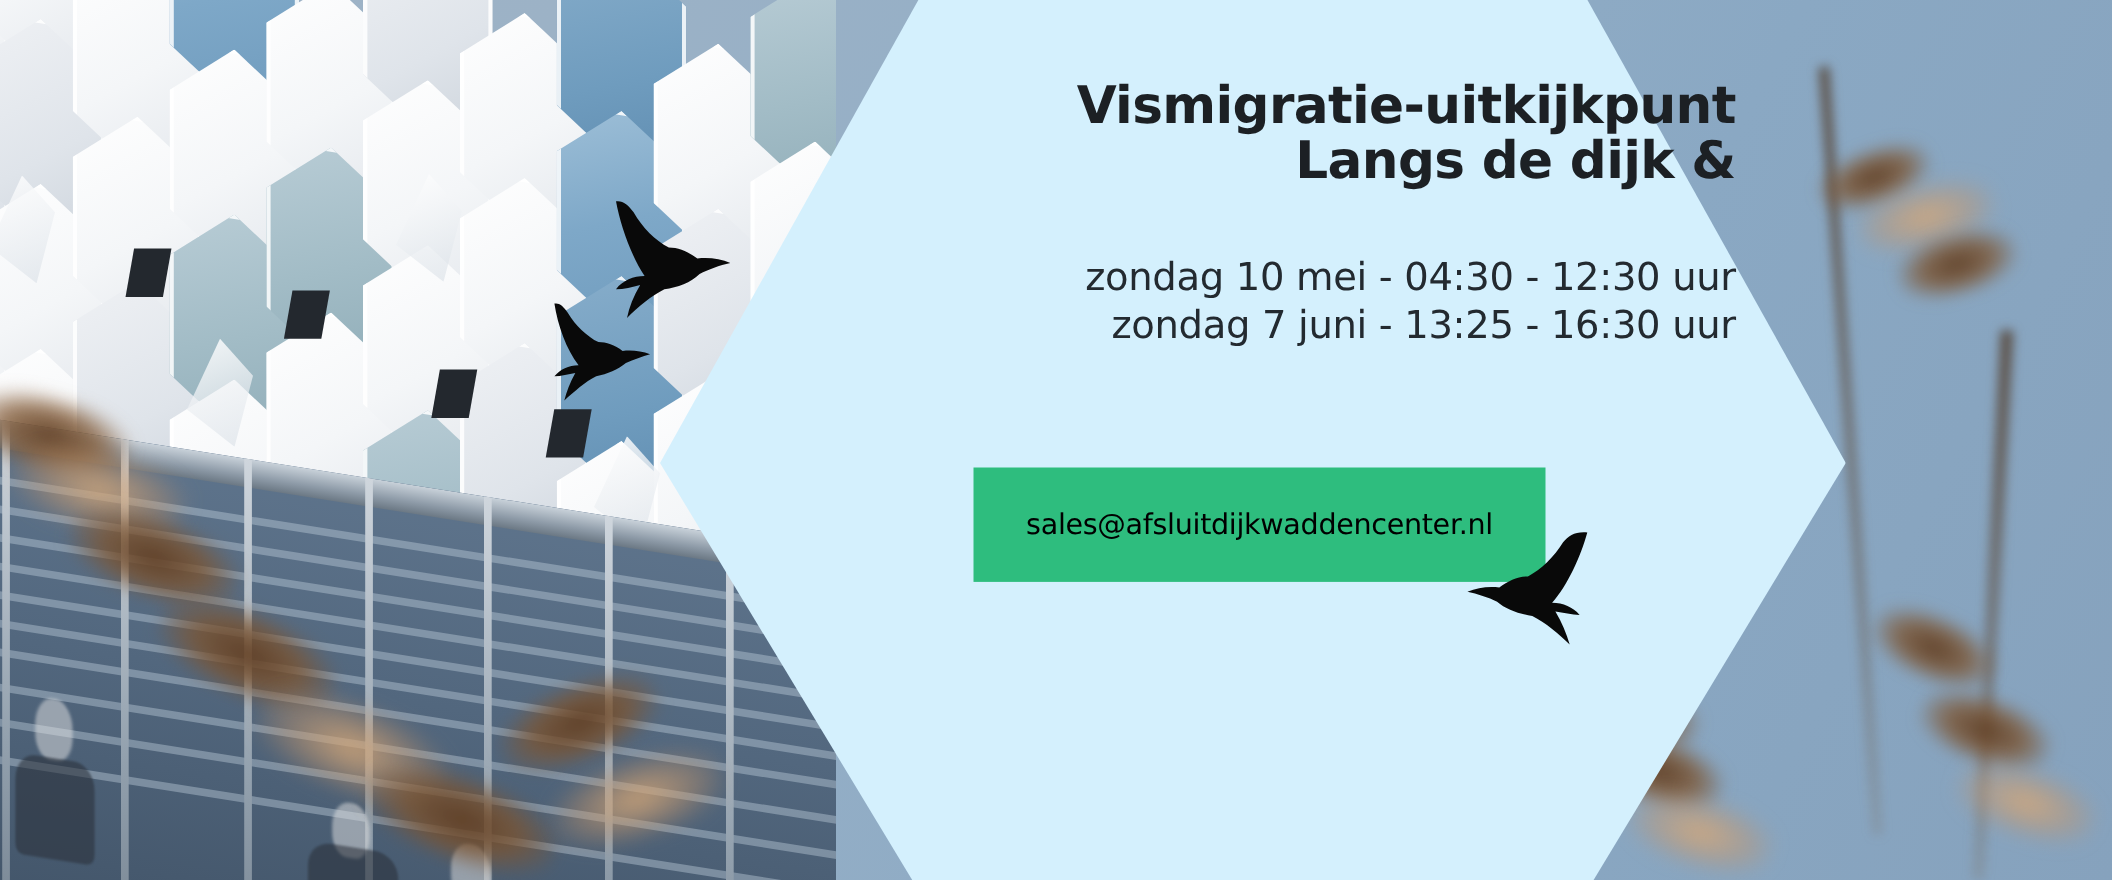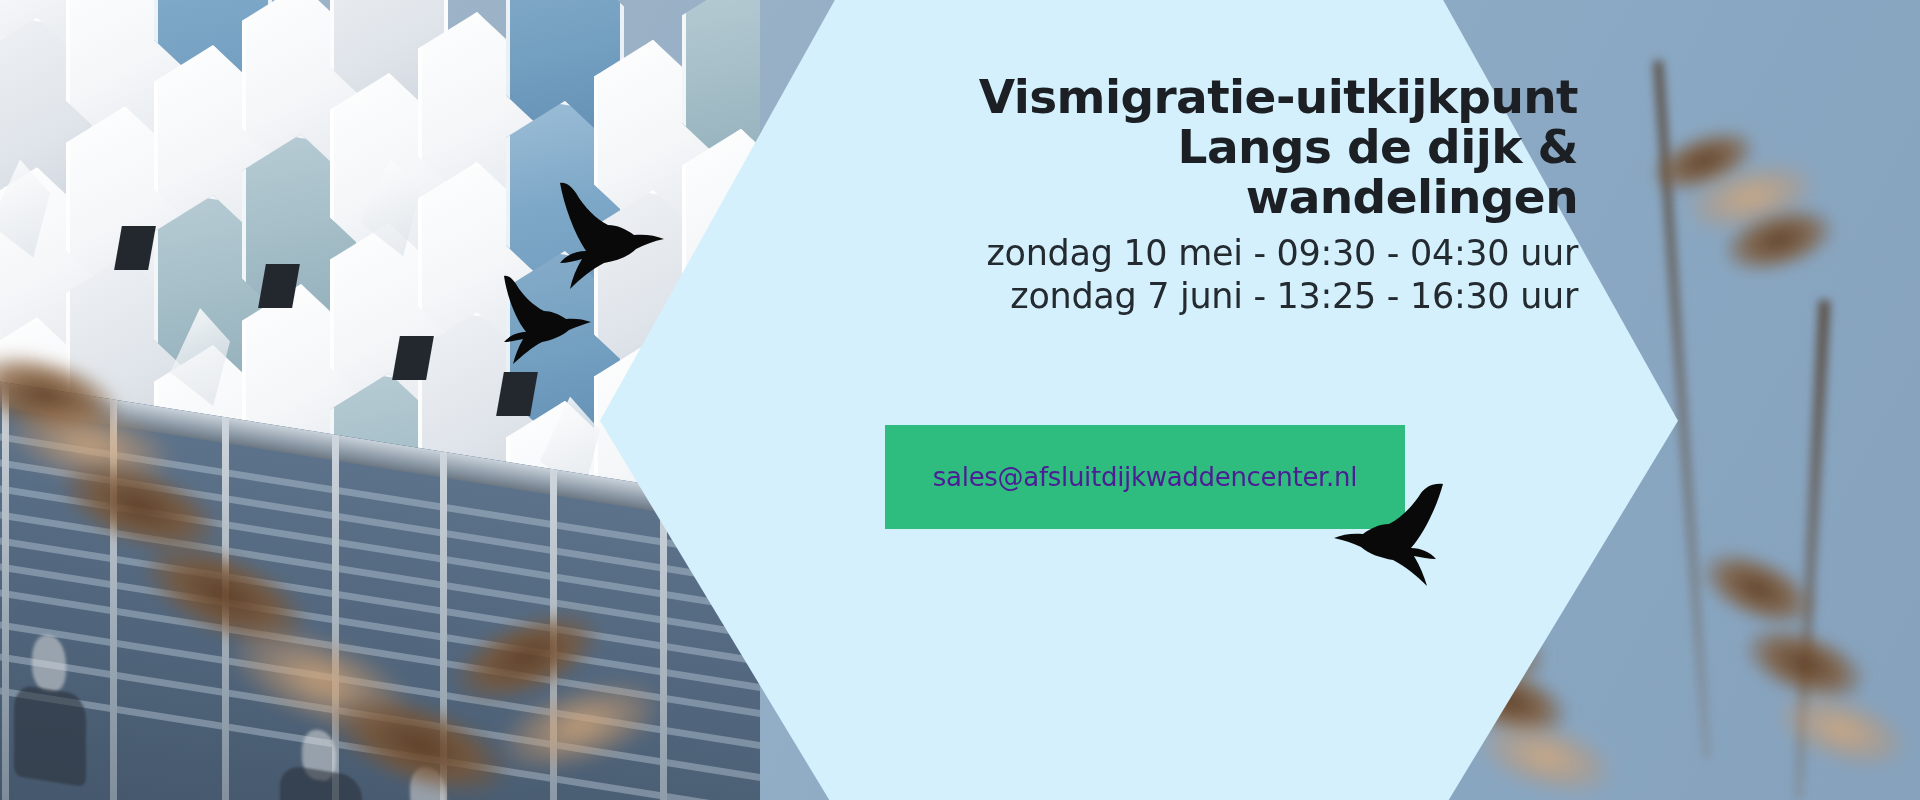--- a/index.html
+++ b/index.html
@@ -182,21 +182,21 @@
     font-size:25px;
     line-height:31px;
     color:#ffffff;
     letter-spacing:-.2px;
   }
   .cta-email {
     font-family:"DejaVu Sans", sans-serif;
     font-weight:400;
     font-size:26px;
     line-height:32px;
-    color:#4c1d95;
+    color:#000000;
     letter-spacing:-.3px;
   }
 
   
   .bird { position:absolute; }
   .bird svg { display:block; width:100%; height:100%; }
 </style>
 </head>
 <body>
 
@@ -342,25 +342,24 @@
     </div>
   </div>
 
   <div class="hexpanel"></div>
 
   <div class="content">
 
     <div class="headline">
       <div>Vismigratie-uitkijkpunt</div>
       <div>Langs de dijk &amp;</div>
-      <div>wandelingen</div>
     </div>
 
     <div class="dates">
-      <div>zondag 10 mei - 09:30 - 04:30 uur</div>
+      <div>zondag 10 mei - 04:30 - 12:30 uur</div>
       <div>zondag 7 juni - 13:25 - 16:30 uur</div>
     </div>
 
     <div class="cta">
       <div class="cta-email">sales@afsluitdijkwaddencenter.nl</div>
     </div>
   </div>
 
   <div class="bird" style="left:520px; top:175px; width:148px; height:125px;">
     <svg viewBox="0 0 148 125" xmlns="http://www.w3.org/2000/svg">

